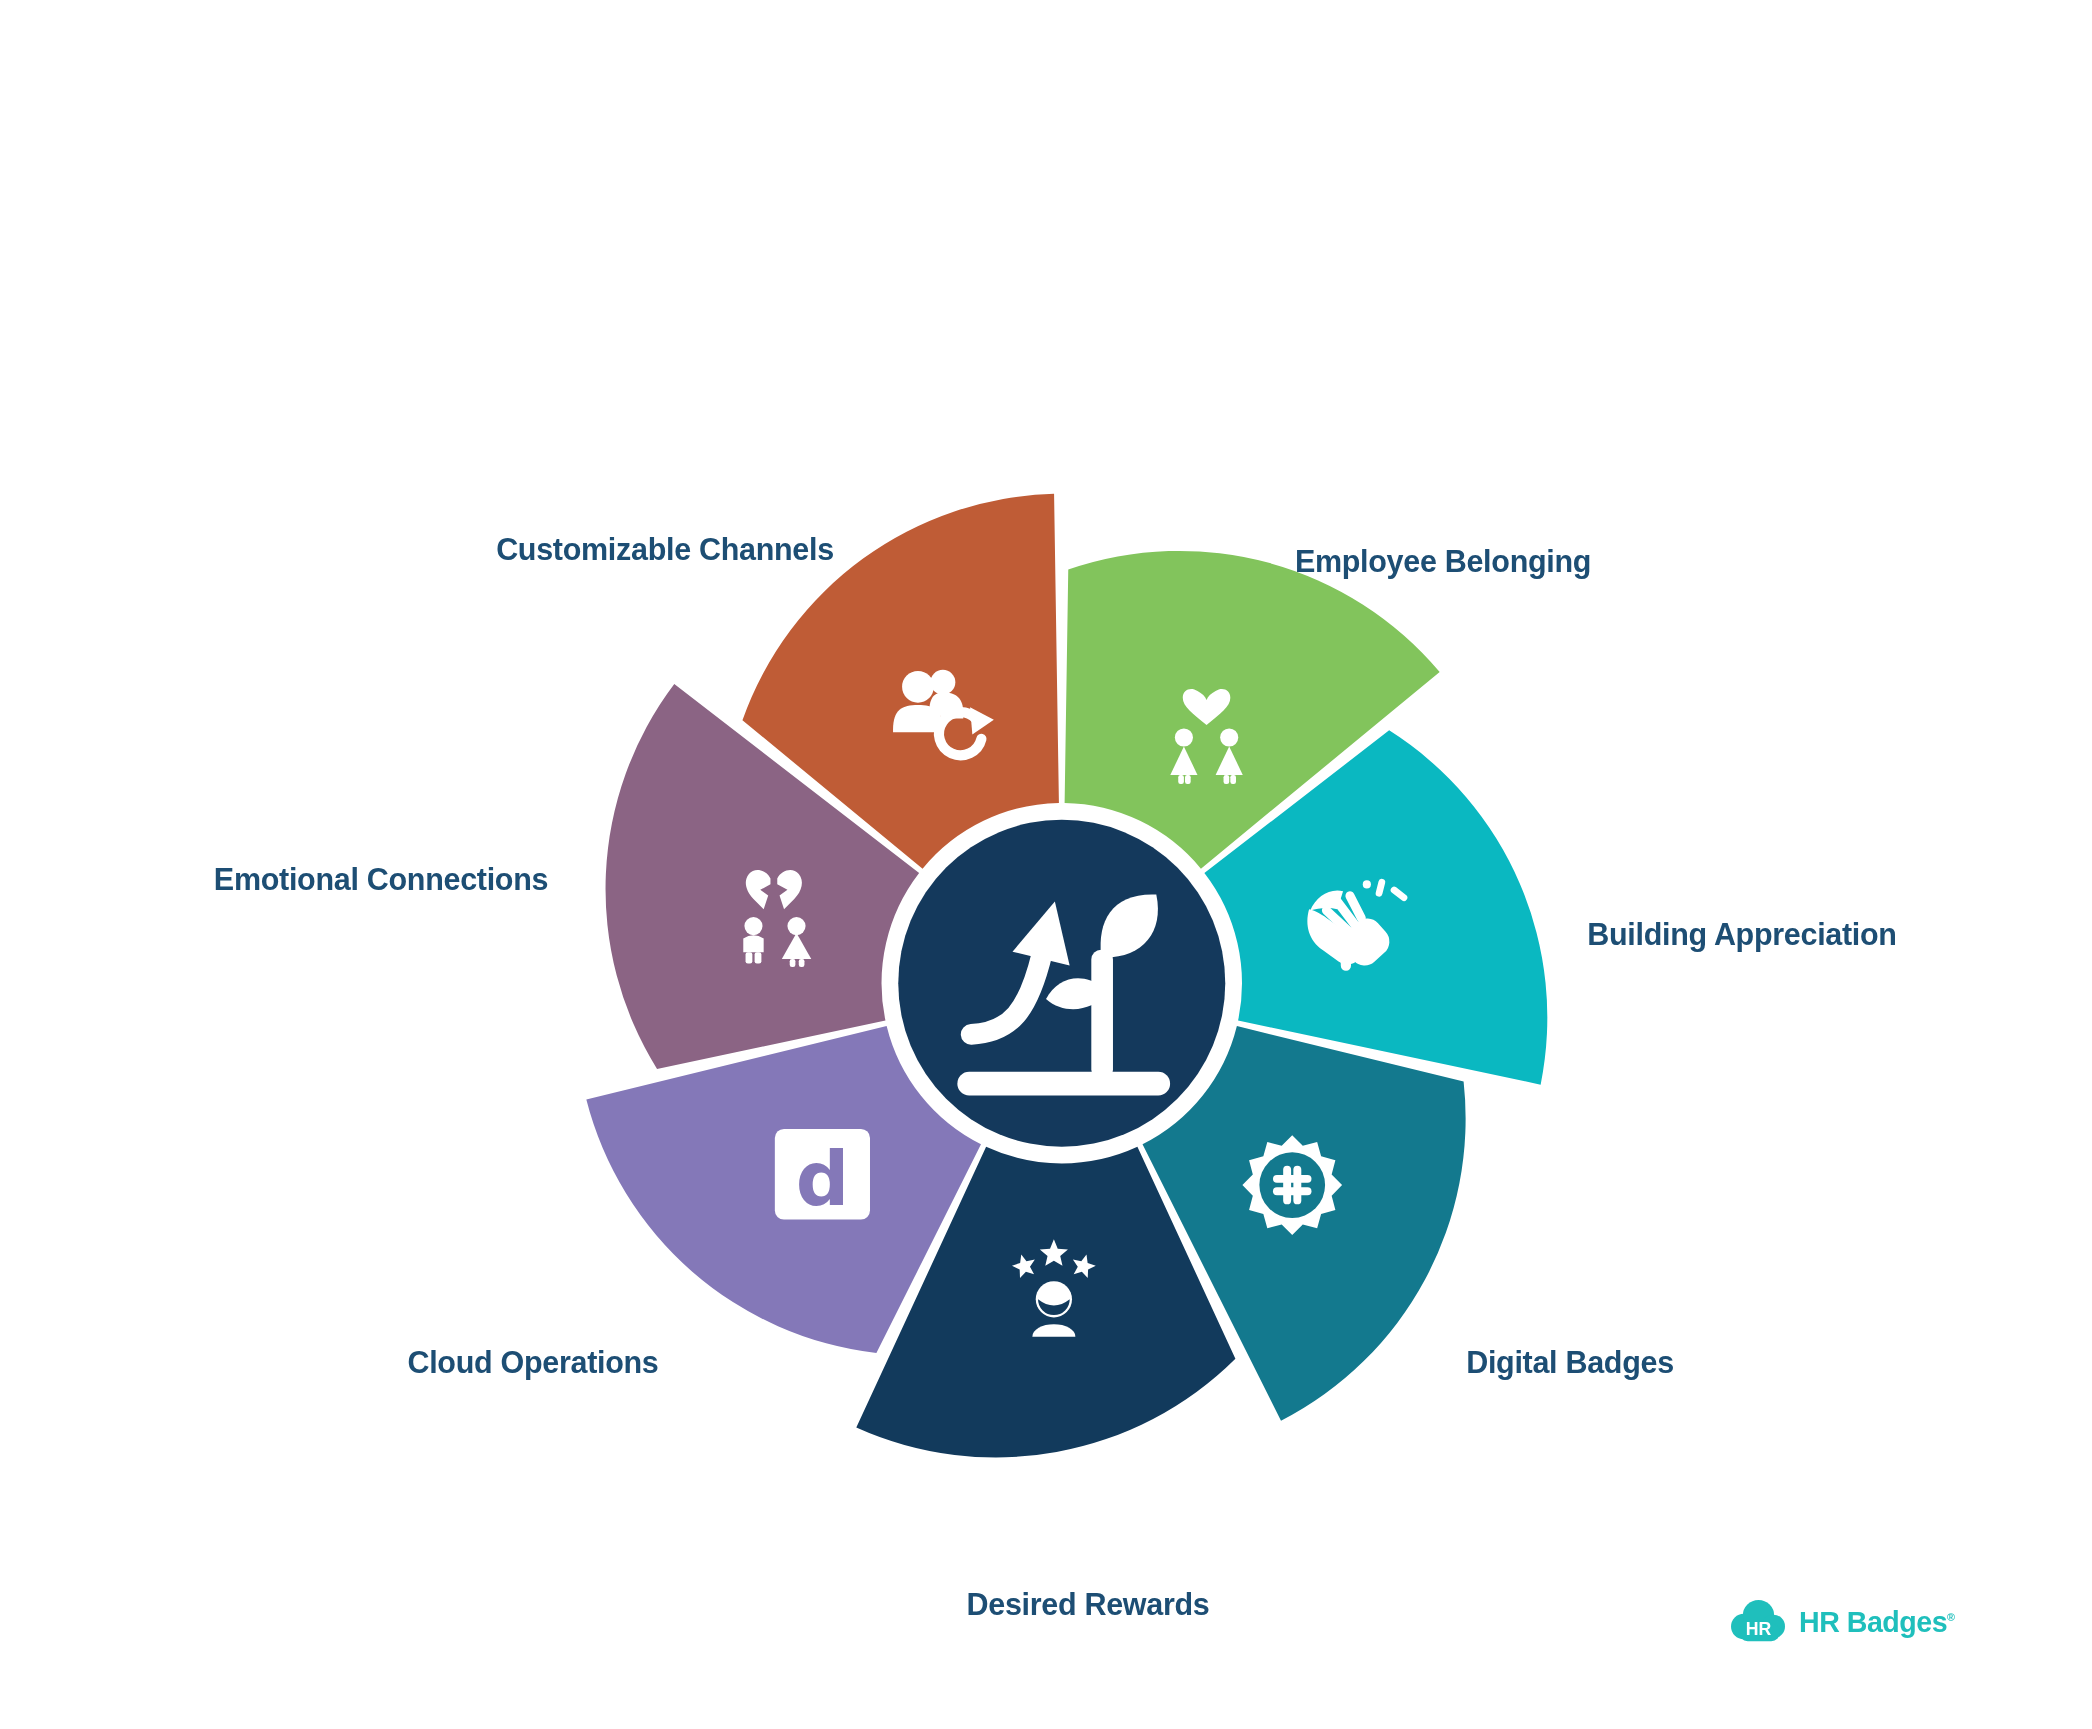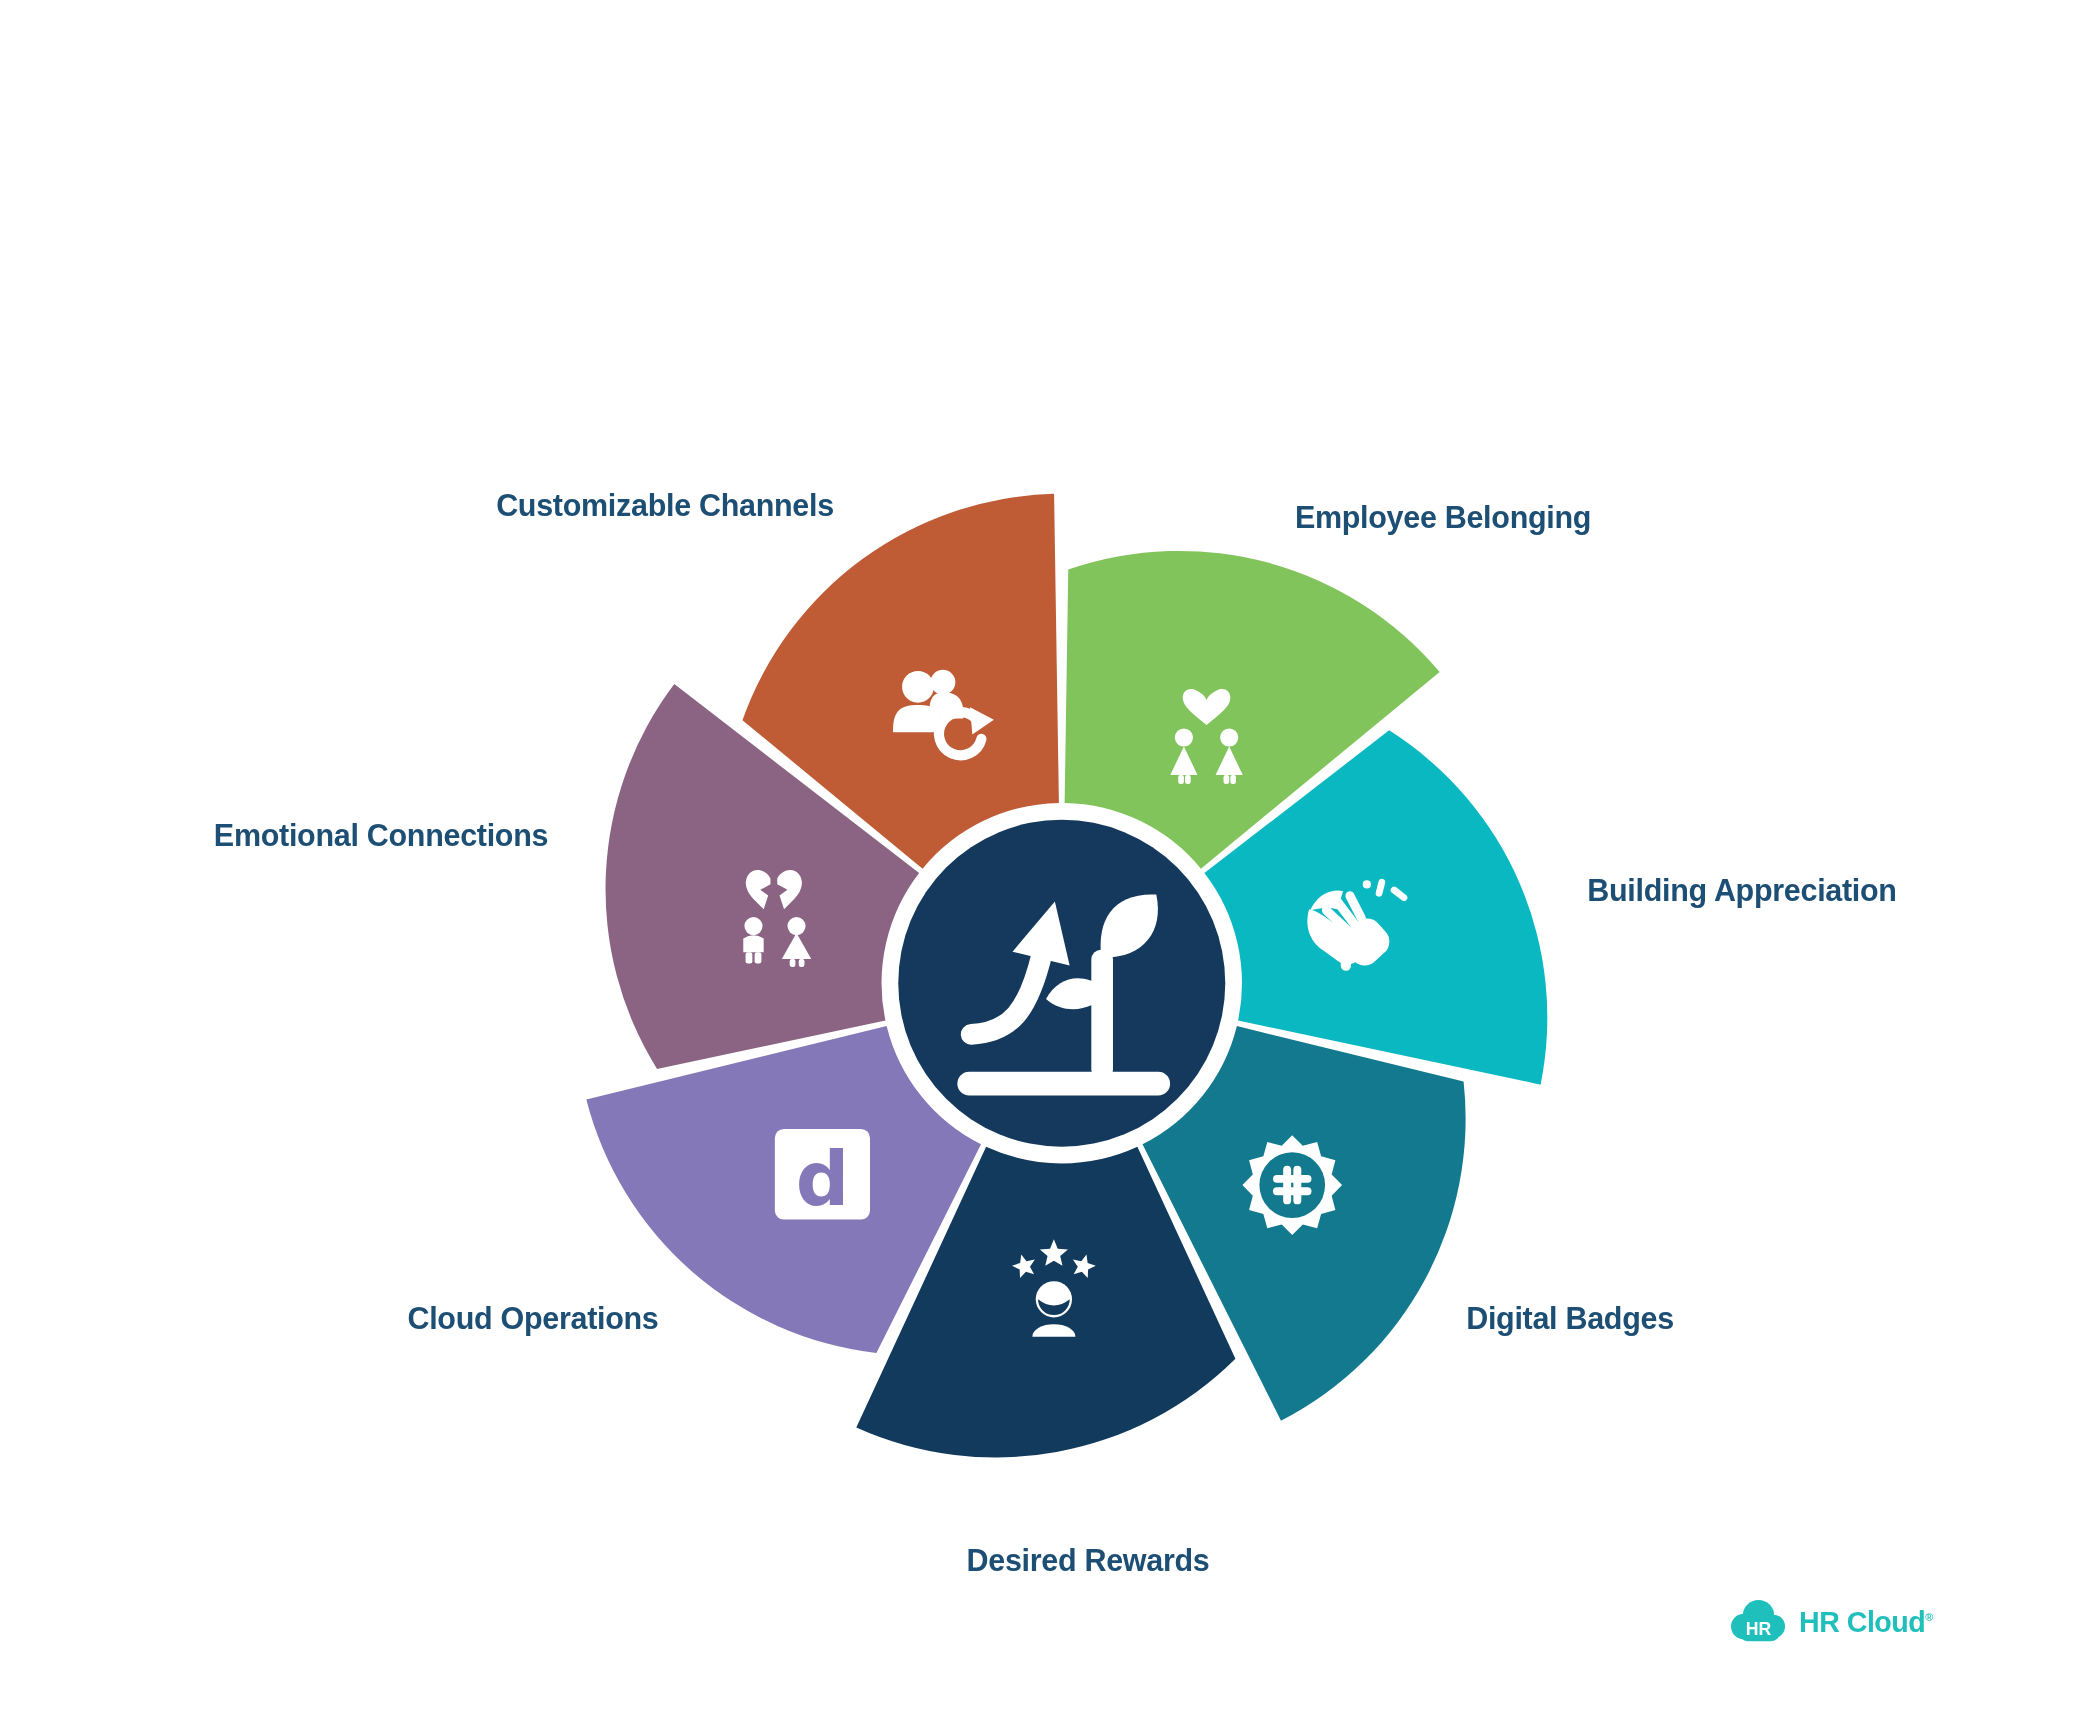--- a/index.html
+++ b/index.html
@@ -1,21 +1,21 @@
 <!DOCTYPE html>
 <html><head>
 <meta charset="utf-8">
 <style>
   html,body{margin:0;padding:0;background:#fff;}
   .stage{position:relative;width:2092px;height:1730px;background:#ffffff;overflow:hidden;
          font-family:"Liberation Sans","DejaVu Sans",sans-serif;}
   .page-title{position:absolute;left:1064px;top:185px;transform:translate(-50%,-50%);
     font-size:43px;font-weight:bold;color:#1d4e74;letter-spacing:-0.5px;white-space:nowrap;}
   .seg-label{position:absolute;transform:translate(-50%,-50%);font-size:30.5px;font-weight:bold;
-    color:#1d4e74;letter-spacing:-0.3px;white-space:nowrap;}
+    color:#1d4e74;letter-spacing:-0.3px;white-space:nowrap;margin-top:44px;}
   .lbl-0{left:1443px;top:517px}
   .lbl-1{left:1742px;top:890px}
   .lbl-2{left:1570px;top:1318px}
   .lbl-3{left:1088px;top:1560px}
   .lbl-4{left:533px;top:1318px}
   .lbl-5{left:381px;top:835px}
   .lbl-6{left:665px;top:505px}
   #wheel{position:absolute;left:0;top:0;}
   .logo{position:absolute;left:1726px;top:1596px;display:flex;align-items:center;gap:8px;}
   .logo .brand{font-size:28.6px;font-weight:bold;color:#1fbfbc;letter-spacing:-0.5px;}
@@ -131,17 +131,17 @@
   <div class="logo">
     <svg width="65" height="53" viewBox="0 0 66 54">
       <g fill="#1fbfbc">
         <circle cx="18" cy="31" r="13"></circle>
         <circle cx="33" cy="20" r="16"></circle>
         <circle cx="48" cy="31" r="12"></circle>
         <rect x="13" y="28" width="42" height="18" rx="9"></rect>
       </g>
       <text x="33" y="40" fill="#ffffff" font-size="18" font-weight="bold" text-anchor="middle" font-family="Liberation Sans, DejaVu Sans, sans-serif">HR</text>
     </svg>
-    <div class="brand"><span>HR Cloud</span><sup>®</sup></div>
+    <div class="brand"><span>HR Badges</span><sup>®</sup></div>
   </div>
 
 </div>
 
 
 </body></html>

